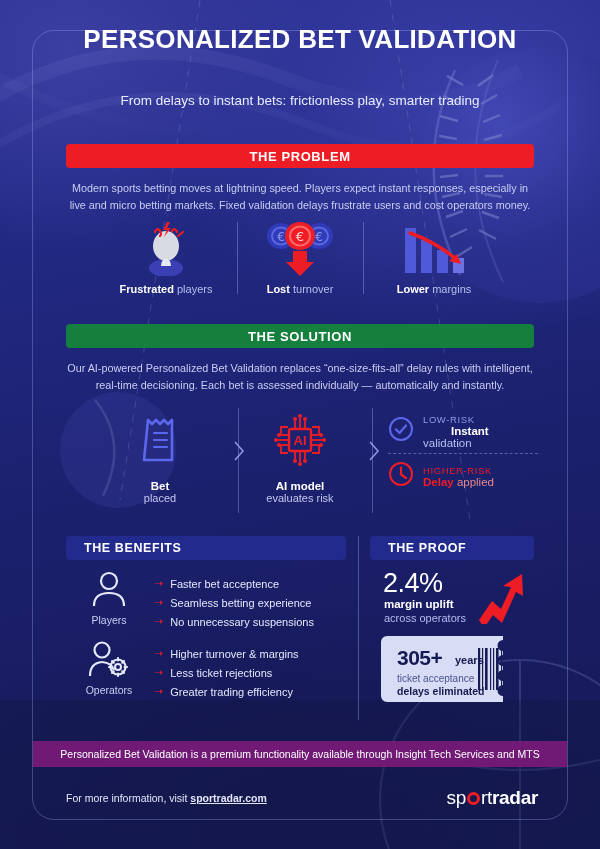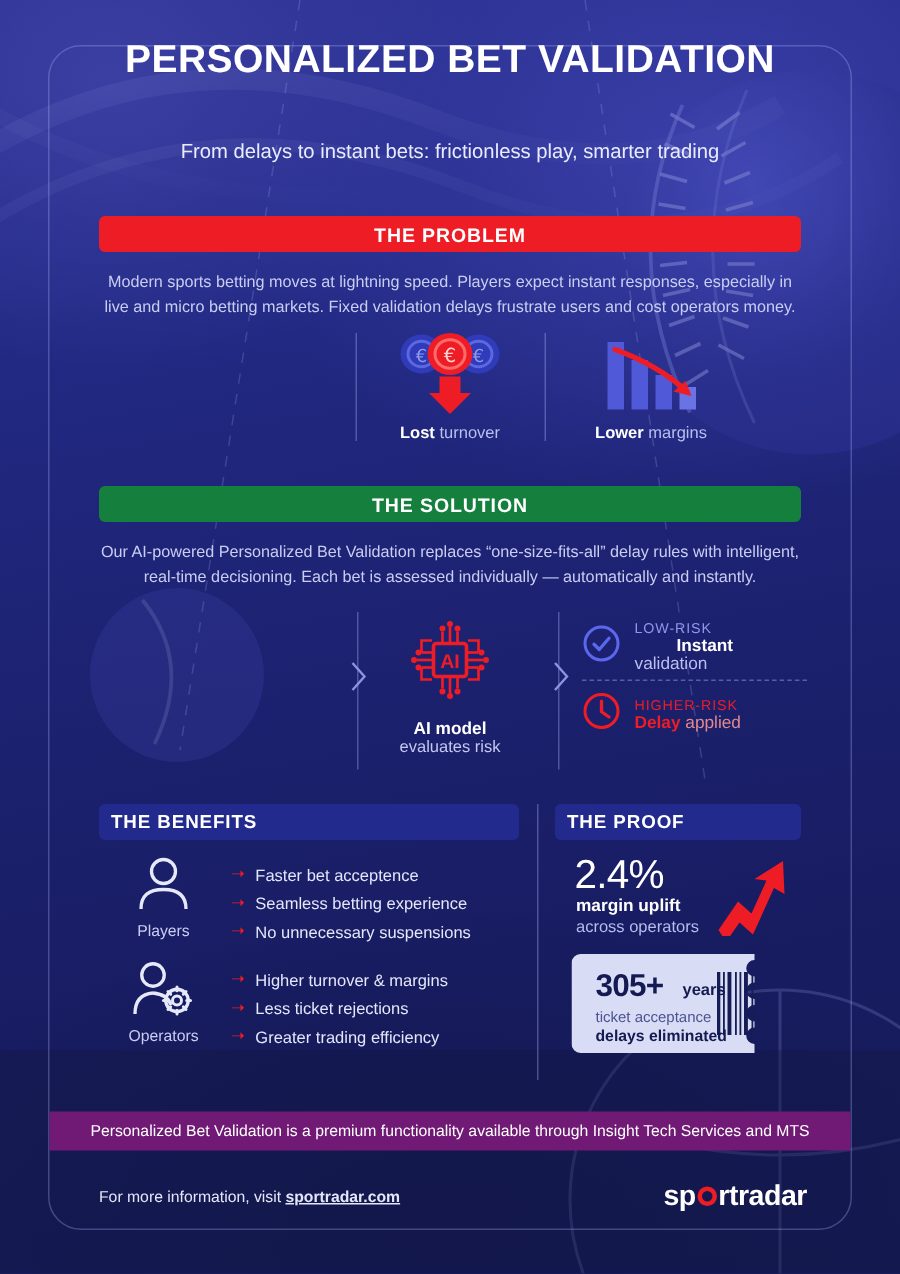--- a/index.html
+++ b/index.html
@@ -38,21 +38,21 @@
   }
 
   
   .bar {
     position:absolute; height:24px; border-radius:4px;
     display:flex; align-items:center;
     color:#fff; font-size:13px; font-weight:bold; letter-spacing:.6px;
   }
   .bar.red { background:#ee1c25; justify-content:center; }
   .bar.blue { background:#15803d; justify-content:center; }
-  .bar.navy { background:#232a8e; justify-content:flex-start; padding-left:8px; font-size:12.5px;}
+  .bar.navy { background:#232a8e; justify-content:flex-start; padding-left:18px; font-size:12.5px;}
   #bar-problem { left:66px; top:144px; width:468px; }
   #bar-solution { left:66px; top:324px; width:468px; }
   #bar-benefits { left:66px; top:536px; width:280px; }
   #bar-proof   { left:370px; top:536px; width:164px; }
 
   .para {
     position:absolute; text-align:center; color:#c9cdf2;
     font-size:10.8px; line-height:1.55;
   }
   #para-problem { left:66px; top:180px; width:468px; }
@@ -113,21 +113,21 @@
 
   
   #footer-bar {
     position:absolute; left:33px; top:741px; width:534px; height:26px;
     background:#701a75; display:flex; align-items:center; justify-content:center;
     color:#fff; font-size:10.5px;
   }
   #footer-note { position:absolute; left:66px; top:792px; color:#e4e7fb; font-size:10.5px;}
   #footer-note b { text-decoration:underline; }
   .logo { position:absolute; right:62px; top:787px; color:#fff; font-size:19px; letter-spacing:-.3px; }
-  .logo .lt { font-weight:700; } .logo .bd { font-weight:bold; }
+  .logo .lt { font-weight:400; } .logo .bd { font-weight:bold; }
   .logo .o-red { display:inline-block; width:13px; height:13px; border:3px solid #ee1c25; border-radius:50%; vertical-align:-1px; margin:0 1px;}
 </style>
 </head>
 <body>
 
 <div class="stage">
 
   <div class="bg">
     <div class="bg-grad"></div>
     <svg width="600" height="849" style="position:absolute;inset:0">
@@ -202,20 +202,38 @@
       <div>PERSONALIZED BET VALIDATION</div>
     </div>
     <div class="subtitle">From delays to instant bets: frictionless play, smarter trading</div>
 
     <div class="bar red" id="bar-problem">THE PROBLEM</div>
     <div class="para" id="para-problem">Modern sports betting moves at lightning speed. Players expect instant responses, especially in live and micro betting markets. Fixed validation delays frustrate users and cost operators  money.</div>
 
     <div class="vdiv" id="vd1"></div>
     <div class="vdiv" id="vd2"></div>
 
+    <div class="p-col" id="pc1">
+      <div class="p-icon">
+        <svg width="56" height="56" viewBox="0 0 56 56">
+          <ellipse cx="28" cy="48" rx="17" ry="9" fill="#3a40b4"></ellipse>
+          <ellipse cx="28" cy="26" rx="13" ry="15" fill="#d8dae4"></ellipse>
+          <path d="M28 38 q-5 2 -5 8 h10 q0 -6 -5 -8" fill="#e6e8f0"></path>
+          <g stroke="#ee1c25" stroke-width="2.2" fill="none" stroke-linecap="round">
+            <path d="M17 12 q2 -5 5 -1 q2 3 0 5"></path>
+            <path d="M39 12 q-2 -5 -5 -1"></path>
+            <path d="M40 16 l5 -4"></path>
+          </g>
+          <path d="M29 2 l-4 8 h4 l-3 7 l7 -9 h-4 l3 -6 z" fill="#ee1c25"></path>
+        </svg>
+      </div>
+      <div class="p-label">
+        <b>Frustrated</b><span> players</span>
+      </div>
+    </div>
 
     <div class="p-col" id="pc2">
       <div class="p-icon">
         <svg width="72" height="58" viewBox="0 0 72 58">
           <g>
             <ellipse cx="17" cy="18" rx="14" ry="13" fill="#2f3bb9"></ellipse>
             <ellipse cx="17" cy="18" rx="9" ry="8.5" fill="none" stroke="#5b68e0" stroke-width="2"></ellipse>
             <text x="17" y="23" font-size="12" fill="#8d98ef" text-anchor="middle" font-family="DejaVu Sans">€</text>
             <ellipse cx="55" cy="18" rx="14" ry="13" fill="#2f3bb9"></ellipse>
             <ellipse cx="55" cy="18" rx="9" ry="8.5" fill="none" stroke="#5b68e0" stroke-width="2"></ellipse>
@@ -247,20 +265,34 @@
         <b>Lower</b><span> margins</span>
       </div>
     </div>
 
     <div class="bar blue" id="bar-solution">THE SOLUTION</div>
     <div class="para" id="para-solution">Our AI-powered Personalized Bet Validation replaces “one-size-fits-all” delay rules with intelligent, real-time decisioning. Each bet is assessed individually — automatically and instantly.</div>
 
     <div class="vdiv" id="vd3"></div>
     <div class="vdiv" id="vd4"></div>
 
+    <div class="s-col" id="sc1">
+      <div class="s-icon">
+        <svg width="40" height="52" viewBox="0 0 40 52">
+          <path d="M8 6 l4 4 l4 -4 l4 4 l4 -4 l4 4 l4 -4 v40 h-28 z" fill="none" stroke="#5b67ec" stroke-width="2.6" stroke-linejoin="round"></path>
+          <g stroke="#5b67ec" stroke-width="2.2" stroke-linecap="round">
+            <path d="M14 19 h13"></path>
+              <path d="M14 26 h13"></path>
+              <path d="M14 33 h13"></path>
+          </g>
+        </svg>
+      </div>
+      <div class="s-title">Bet</div>
+      <div class="s-sub">placed</div>
+    </div>
 
     <div class="s-col" id="sc2">
       <div class="s-icon">
         <svg width="60" height="60" viewBox="0 0 60 60">
           <rect x="19" y="19" width="22" height="22" fill="none" stroke="#ee1c25" stroke-width="2.4" rx="2"></rect>
           <text x="30" y="35" font-size="13" font-weight="bold" fill="#ee1c25" text-anchor="middle" font-family="Liberation Sans">AI</text>
           <g stroke="#ee1c25" stroke-width="1.8" fill="none">
             <path d="M25 19 v-8"></path>
               <path d="M30 19 v-11"></path>
               <path d="M35 19 v-8"></path>

